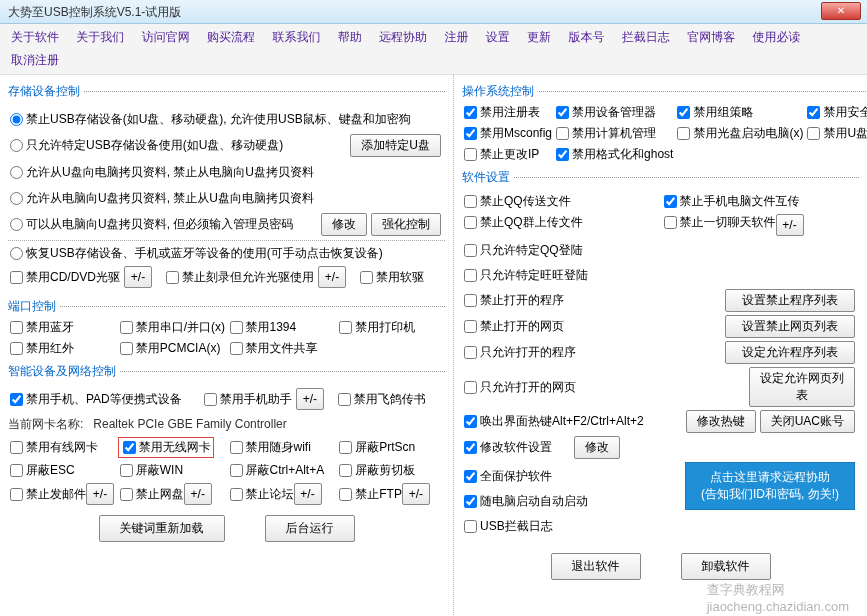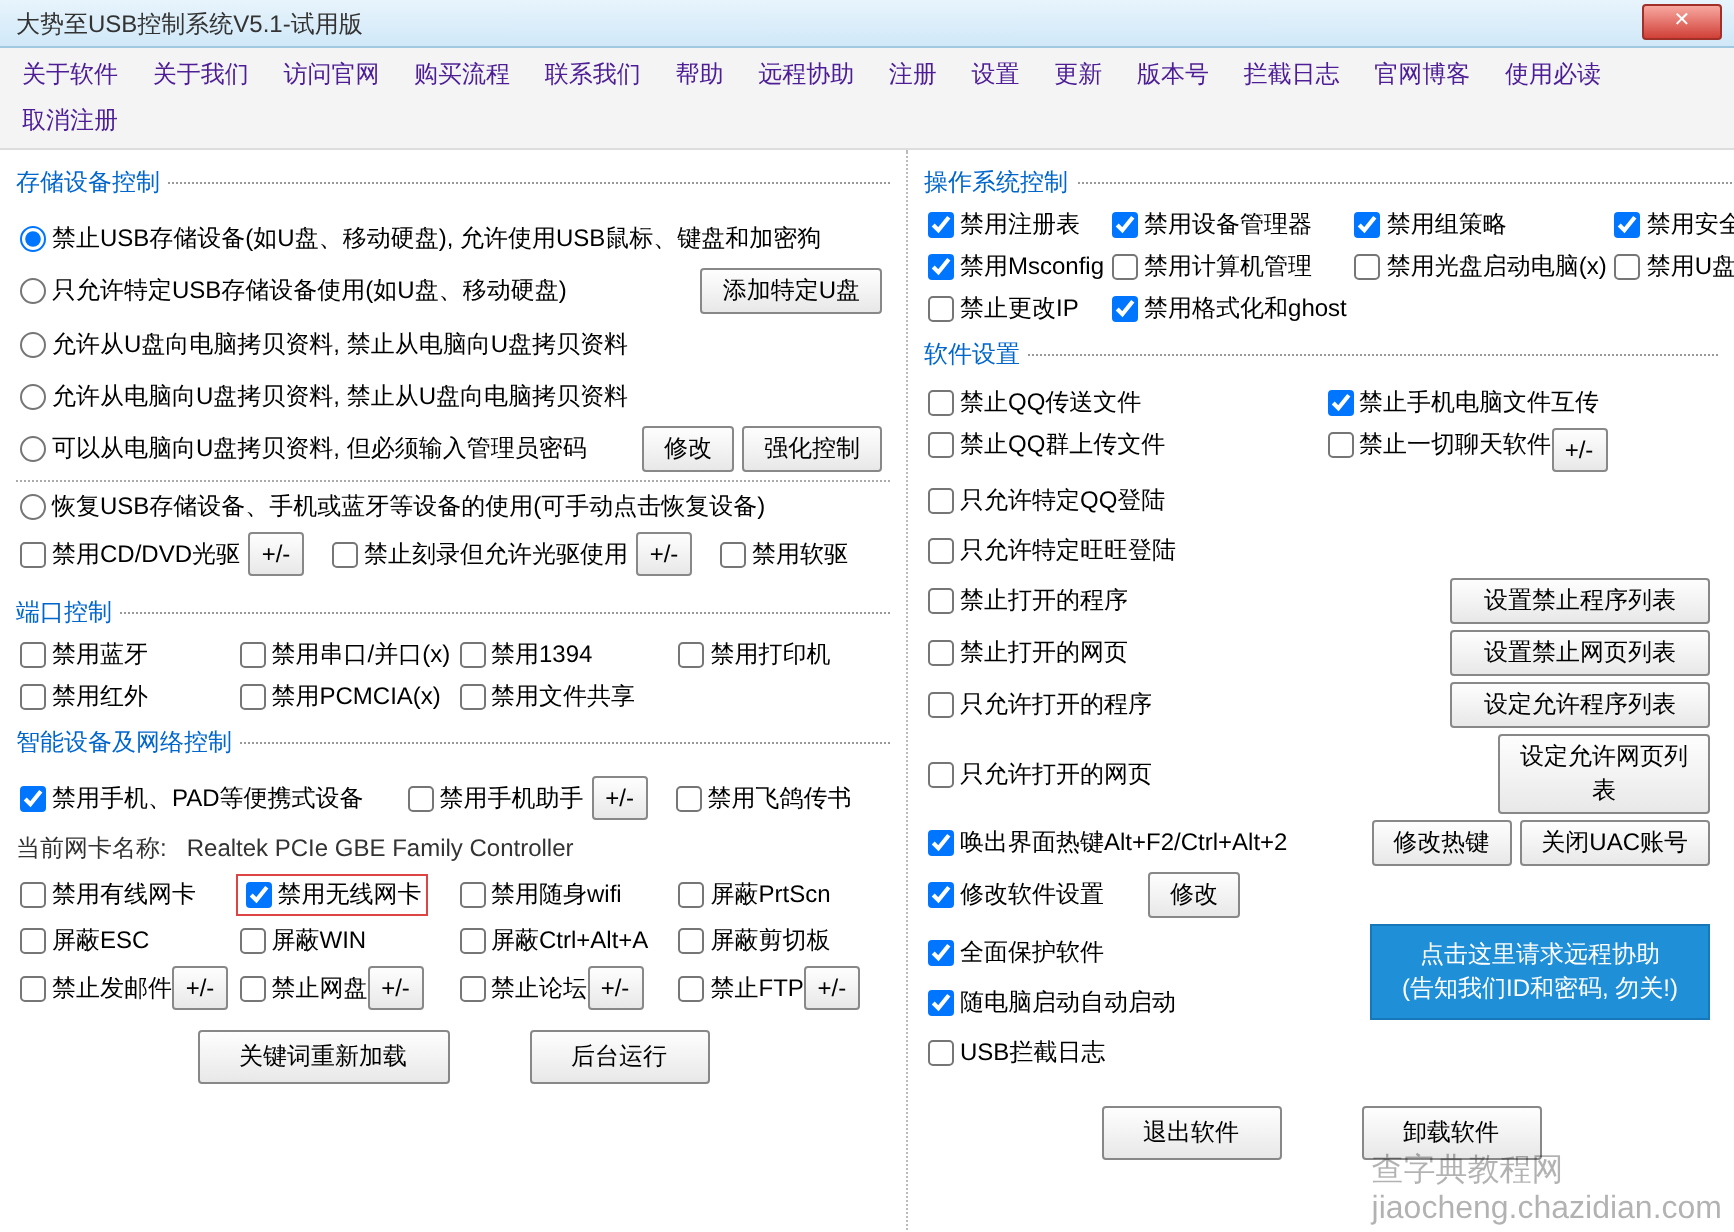--- a/index.html
+++ b/index.html
@@ -21,21 +21,21 @@
 button { font-family: inherit; font-size: 12px; padding: 2px 10px; background: linear-gradient(#fefefe,#e8e8e8); border: 1px solid #888; border-radius: 2px; cursor: pointer; min-height: 22px; }
 button.small { padding: 1px 4px; min-width: 28px; }
 .grid4 { display: grid; grid-template-columns: repeat(4, 1fr); gap: 4px 2px; }
 .grid4 .cell { display: flex; align-items: center; white-space: nowrap; }
 .rgrid { display: grid; grid-template-columns: 1fr 1fr 1fr 1fr 1fr; gap: 4px 2px; }
 .rgrid2 { display: grid; grid-template-columns: 1fr 1fr; gap: 4px 2px; margin: 4px 0; }
 .highlight { border: 1px solid #d44; padding: 1px 2px; }
 .bluebox { background: #1f8fd7; color: #fff; padding: 6px; text-align: center; font-size: 12px; line-height: 1.4; border: 1px solid #1678b8; }
 .bottom { display: flex; justify-content: center; gap: 40px; padding: 8px; }
 .bottom button { padding: 4px 20px; }
-.watermark { position: absolute; right: 6px; bottom: 2px; font-size: 16px; color: rgba(0,0,0,0.3); }
+.watermark { position: absolute; right: 18px; bottom: 2px; font-size: 13px; color: rgba(0,0,0,0.3); }
 .netline { margin: 6px 0 4px; color: #333; }
 .rsettings .row, .rsettings .rgrid2 { margin: 3px 0; }
 </style>
 </head>
 <body>
 
 <div class="titlebar">
   <span>大势至USB控制系统V5.1-试用版</span>
   <div class="close">✕</div>
 </div>

